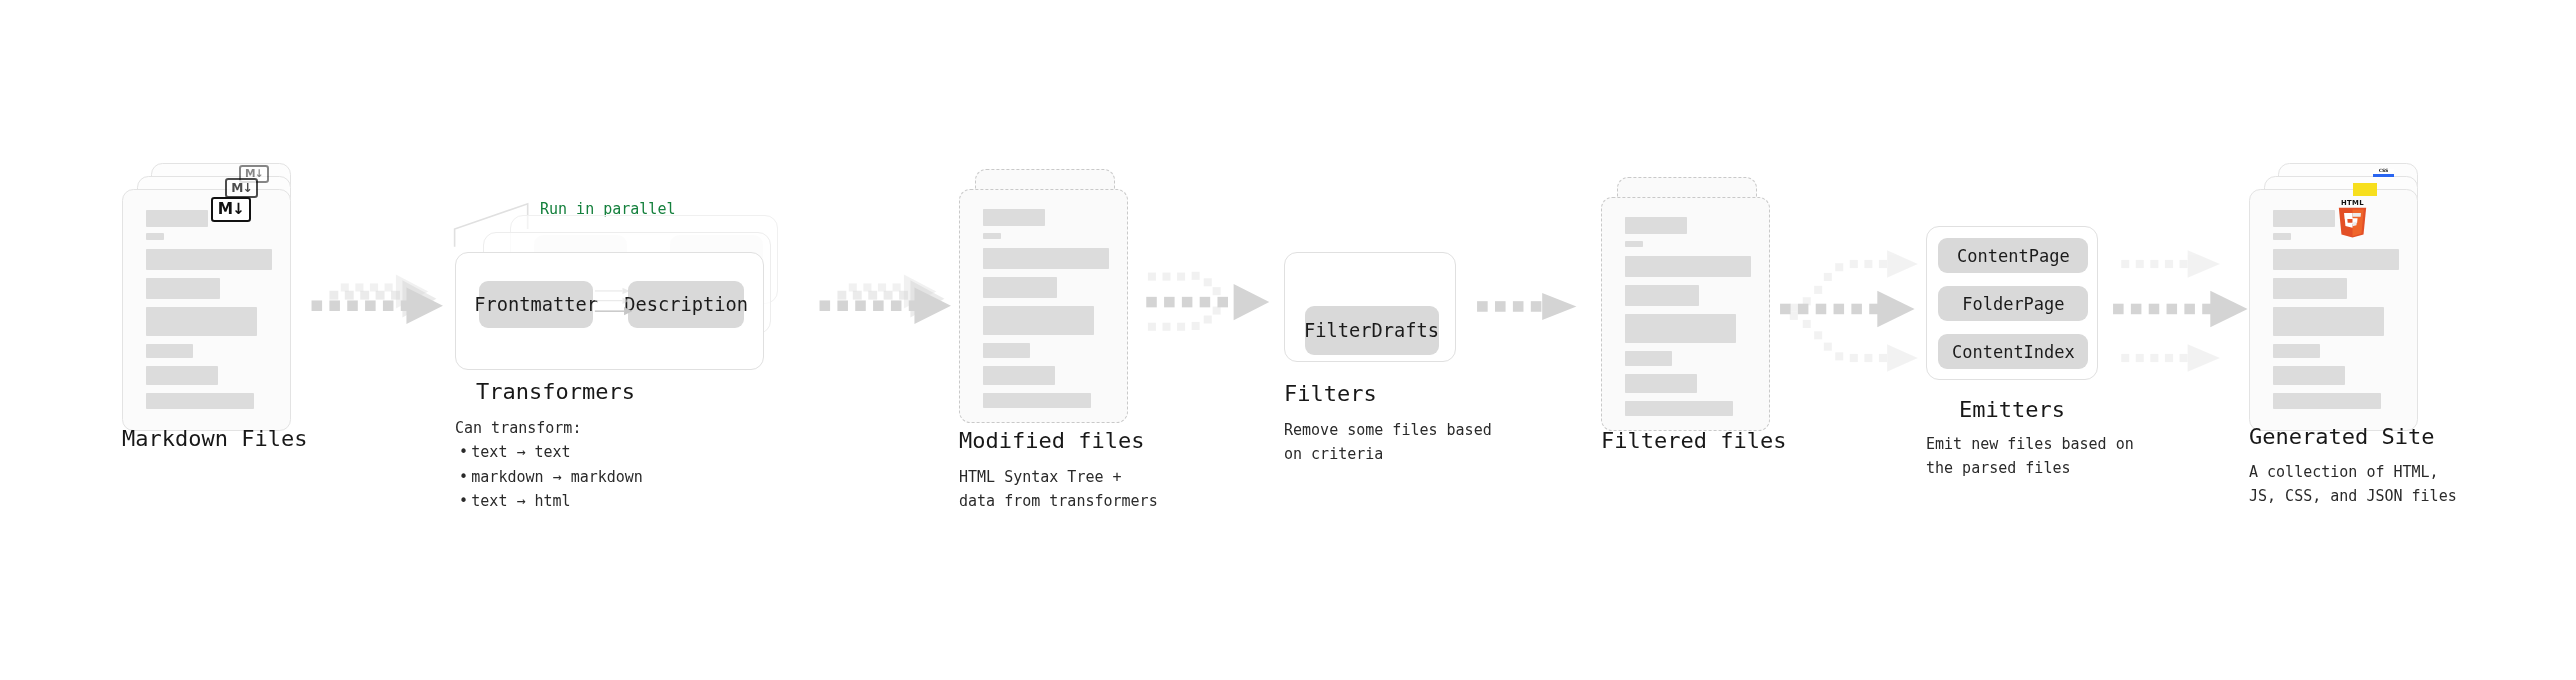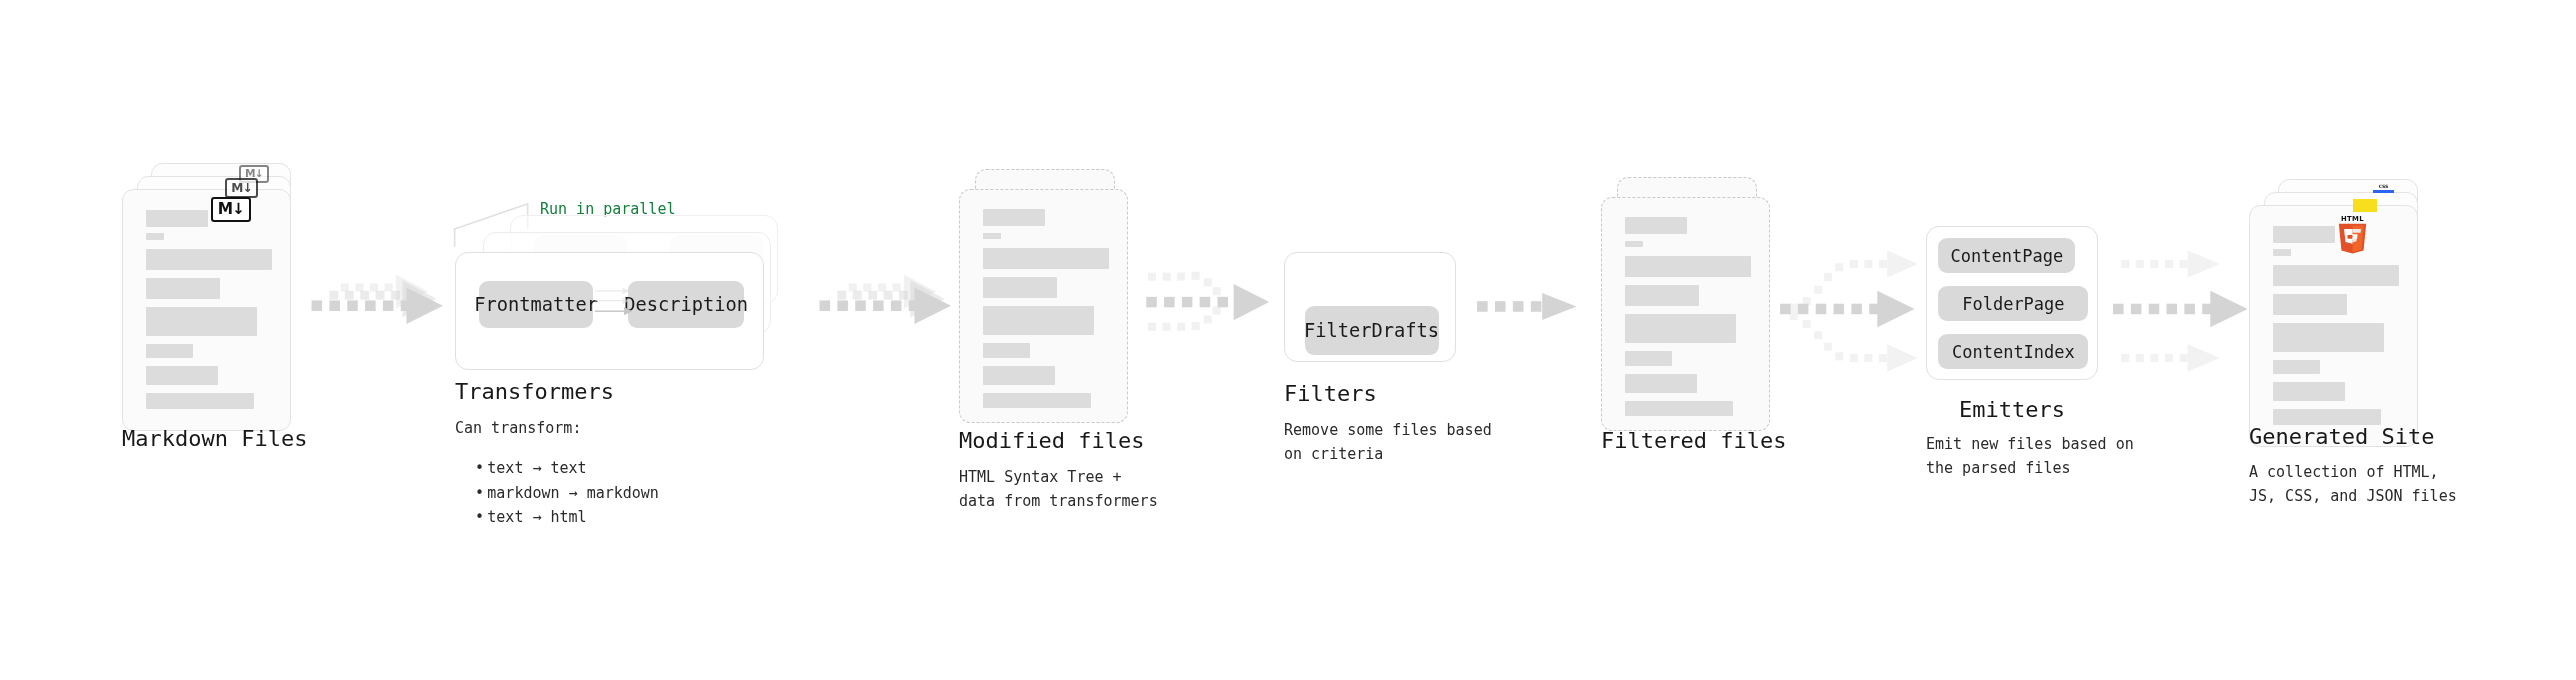--- a/index.html
+++ b/index.html
@@ -102,21 +102,21 @@
   .sub {
     position: absolute;
     font-family: "DejaVu Sans Mono", "Liberation Mono", monospace;
     font-size: 15px;
     line-height: 1.62;
     color: #2a2a2a;
     white-space: pre-line;
   }
   .sub-list { position: absolute; font-size: 15px; line-height: 1.62; color:#2a2a2a; }
   .sub-list .hd { white-space: nowrap; }
-  .sub-list ul { margin: 16px; padding-left: 16.3px; list-style: none; }
+  .sub-list ul { margin: 0; padding-left: 16.3px; list-style: none; }
   .sub-list li { white-space: nowrap; position: relative; }
   .sub-list li::before {
     content: "\2022";
     position: absolute; left: -12.2px; top: 0;
   }
 
   .parallel-label {
     position: absolute;
     font-family: "DejaVu Sans Mono", "Liberation Mono", monospace;
     font-size: 15px;
@@ -220,21 +220,21 @@
           <line x1="2" y1="23" x2="36" y2="23"></line>
             <polygon points="36,19 45,23 36,27" fill="#dadada" stroke="none"></polygon>
         </g>
         <g stroke="#c6c6c6" stroke-width="1.8" fill="none">
           <line x1="2" y1="36" x2="38" y2="36"></line>
             <polygon points="38,31 48,36 38,41" fill="#c6c6c6" stroke="none"></polygon>
         </g>
       </svg>
     </div>
   </div>
-  <div class="title" style="left:455px; top:379px;">Transformers</div>
+  <div class="title" style="left:476px; top:379px;">Transformers</div>
   <div class="sub-list" style="left:455px; top:416px;">
     <div class="hd">Can transform:</div>
     <ul>
       <li>text → text</li>
       <li>markdown → markdown</li>
       <li>text → html</li>
     </ul>
   </div>
 
   <svg class="arrow-svg" style="left:813px; top:268px;" width="138" height="73" viewBox="0 0 170 90">
@@ -379,21 +379,21 @@
       <rect x="44" y="86" width="13" height="13"></rect>
         <rect x="66" y="86" width="13" height="13"></rect>
       <rect x="88" y="86" width="13" height="13"></rect>
         <rect x="110" y="86" width="13" height="13"></rect>
       <polygon points="120,70 166,92.5 120,115"></polygon>
     </g>
   </svg>
 
   <div class="node" style="left:1926px; top:226px;">
     <div class="groupbox" style="left:0px; top:0px; width:172px; height:154px;">
-      <div class="chip" style="left:11.4px; top:11.4px; width:137px; height:35px; font-size:17px;">ContentPage</div>
+      <div class="chip" style="left:11.4px; top:11.4px; width:150px; height:35px; font-size:17px;">ContentPage</div>
       <div class="chip" style="left:11.4px; top:59px; width:150px; height:35px; font-size:17px;">FolderPage</div>
       <div class="chip" style="left:11.4px; top:107px; width:150px; height:35px; font-size:17px;">ContentIndex</div>
     </div>
   </div>
   <div class="title" style="left:1926px; top:397px;margin-left:33px;">Emitters</div>
   <div class="sub" style="left:1926px; top:432px;">Emit new files based on
 the parsed files</div>
 
   <svg class="arrow-svg" style="left:2113px; top:234px;" width="146" height="154" viewBox="0 0 180 190">
     <g fill="#d4d4d4" opacity="0.28">
@@ -417,21 +417,21 @@
         <rect x="22" y="86" width="13" height="13"></rect>
       <rect x="44" y="86" width="13" height="13"></rect>
         <rect x="66" y="86" width="13" height="13"></rect>
       <rect x="88" y="86" width="13" height="13"></rect>
         <rect x="110" y="86" width="13" height="13"></rect>
       <polygon points="120,70 166,92.5 120,115"></polygon>
     </g>
   </svg>
 
   <div class="node" style="left:2249px; top:163px;">
-    <div class="docstack" style="width:187px;height:276px;margin-top:16px;">
+    <div class="docstack" style="width:187px;height:276px;">
       <div class="doc back2" style="left:29px; top:0px; width:140px; height:32.5px;"></div>
       <div class="doc back1" style="left:14.6px; top:13px; width:154px; height:32.5px;"></div>
       <div class="doc front" style="left:0px; top:26px; width:169px; height:242px;">
         <div class="doc-lines" style="top:19.5px;">
           <div class="ln" style="width:48%;height:17px;"></div>
           <div class="ln" style="width:14%;height:6.5px;margin-top:6.5px;"></div>
           <div class="ln" style="width:98%;height:21px;margin-top:9px;"></div>
           <div class="ln" style="width:57%;height:21px;margin-top:8.1px;"></div>
           <div class="ln" style="width:86%;height:29px;margin-top:8.1px;"></div>
           <div class="ln" style="width:36%;height:14.6px;margin-top:8.1px;"></div>

